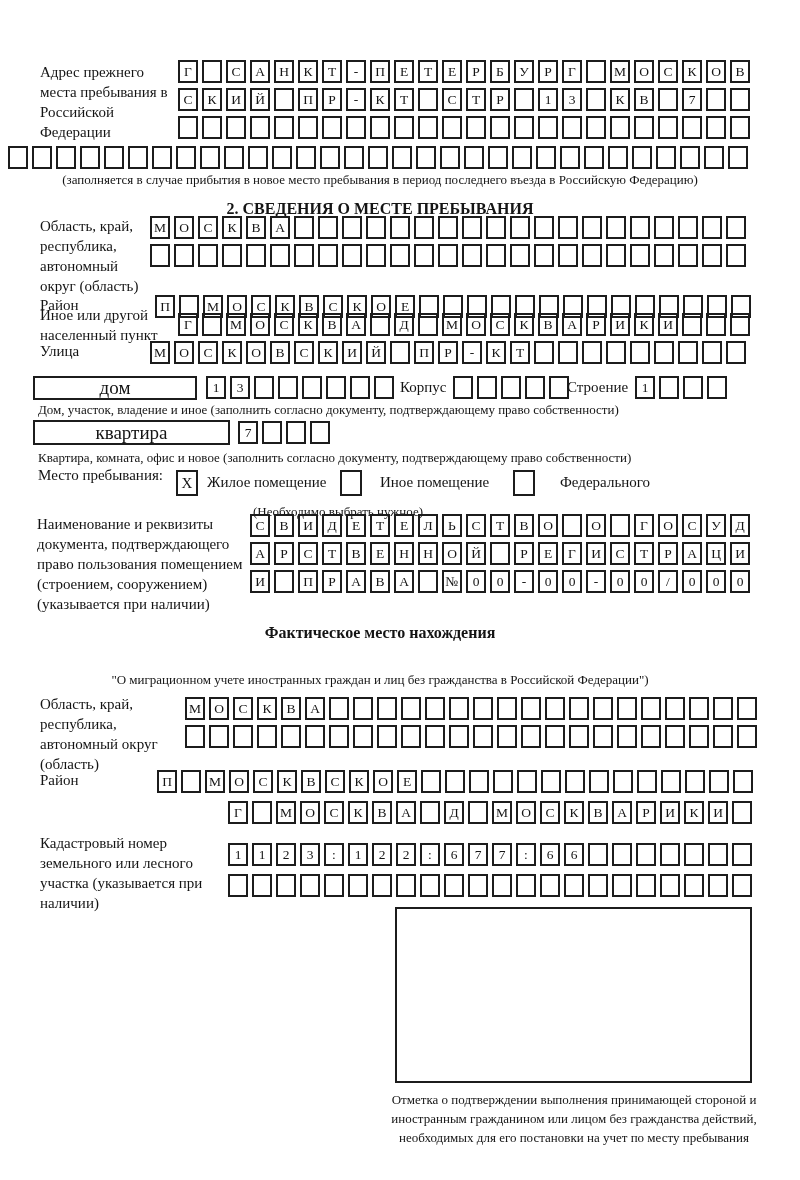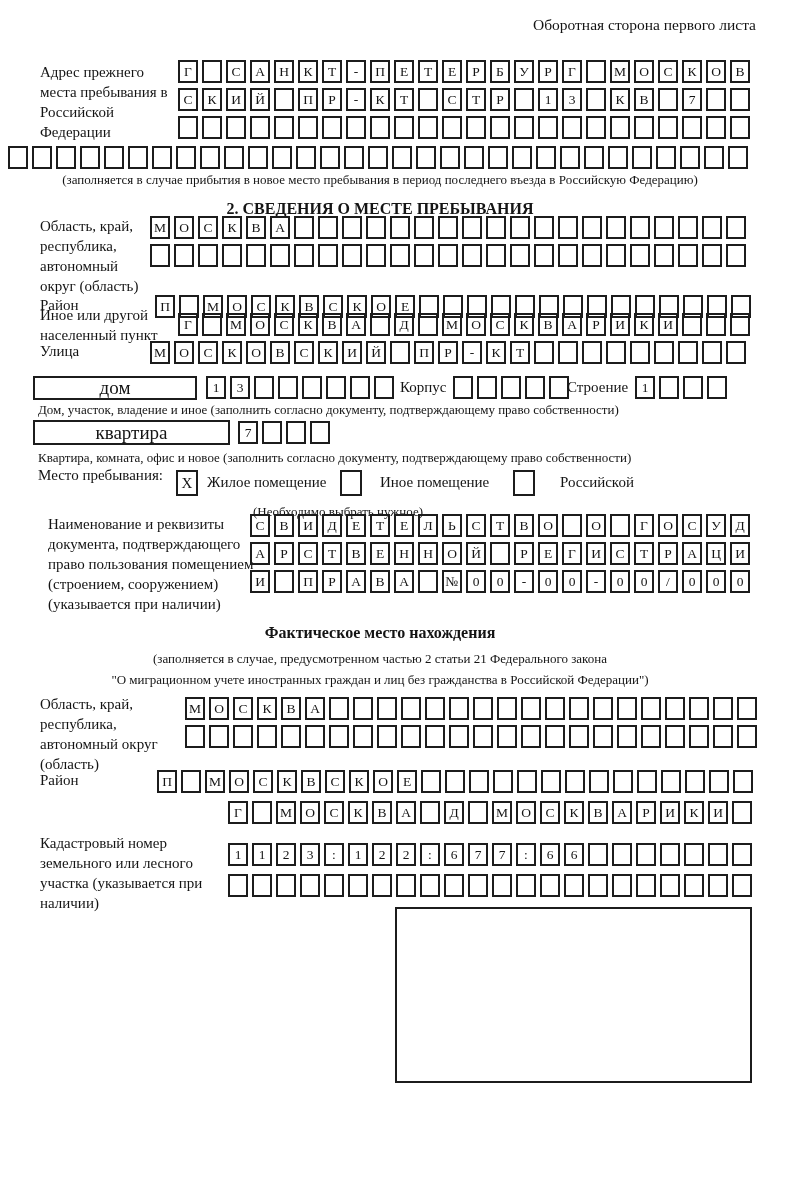--- a/index.html
+++ b/index.html
@@ -27,21 +27,20 @@
     position:absolute;box-sizing:border-box;width:22px;height:26px;border:2px solid #1c1c1c;
     display:flex;align-items:center;justify-content:center;font-size:15px;
   }
   .stamp{position:absolute;border:2px solid #1c1c1c;box-sizing:border-box;background:#fff;}
 </style>
 </head>
 <body>
 
 <div class="page">
 
-  <div class="hdr">Оборотная сторона первого листа</div>
 
   <div class="lbl" style="top:62px;left:40px;width:142px">Адрес прежнего места пребывания в Российской Федерации</div>
   <div class="boxrow" style="top:60px;left:178px">
       <span class="box">Г</span>
       <span class="box"></span>
       <span class="box">С</span>
       <span class="box">А</span>
       <span class="box">Н</span>
       <span class="box">К</span>
       <span class="box">Т</span>
@@ -330,24 +329,24 @@
       <span class="box"></span>
     </div>
   <div class="note note-lg" style="top:449px;left:38px;width:710px">Квартира, комната, офис и новое (заполнить согласно документу, подтверждающему право собственности)</div>
 
   <div class="inline-lbl" style="top:467px;left:38px">Место пребывания:</div>
   <div class="checkbox" style="top:470px;left:176px">X</div>
   <div class="inline-lbl" style="top:474px;left:207px">Жилое помещение</div>
   <div class="checkbox" style="top:470px;left:340px"></div>
   <div class="inline-lbl" style="top:474px;left:380px">Иное помещение</div>
   <div class="checkbox" style="top:470px;left:513px"></div>
-  <div class="inline-lbl" style="top:474px;left:560px">Российской</div>
+  <div class="inline-lbl" style="top:474px;left:560px">Федерального</div>
   <div class="note center" style="top:503px;left:188px;width:300px">(Необходимо выбрать нужное)</div>
 
-  <div class="lbl" style="top:514px;left:48px;width:212px">Наименование и реквизиты документа, подтверждающего право пользования помещением (строением, сооружением) (указывается при наличии)</div>
+  <div class="lbl" style="top:514px;left:37px;width:212px">Наименование и реквизиты документа, подтверждающего право пользования помещением (строением, сооружением) (указывается при наличии)</div>
   <div class="boxrow" style="top:514px;left:250px">
       <span class="box">С</span>
       <span class="box">В</span>
       <span class="box">И</span>
       <span class="box">Д</span>
       <span class="box">Е</span>
       <span class="box">Т</span>
       <span class="box">Е</span>
       <span class="box">Л</span>
       <span class="box">Ь</span>
@@ -405,21 +404,20 @@
       <span class="box">-</span>
       <span class="box">0</span>
       <span class="box">0</span>
       <span class="box">/</span>
       <span class="box">0</span>
       <span class="box">0</span>
       <span class="box">0</span>
     </div>
 
   <div class="title" style="top:624px">Фактическое место нахождения</div>
-  <div class="note center" style="top:650px;left:0;width:760px">(заполняется в случае, предусмотренном частью 2 статьи 21 Федерального закона</div>
   <div class="note center" style="top:671px;left:0;width:760px">"О миграционном учете иностранных граждан и лиц без гражданства в Российской Федерации")</div>
 
   <div class="lbl" style="top:694px;left:40px;width:146px">Область, край, республика, автономный округ (область)</div>
   <div class="boxrow" style="top:697px;left:185px">
       <span class="box">М</span>
       <span class="box">О</span>
       <span class="box">С</span>
       <span class="box">К</span>
       <span class="box">В</span>
       <span class="box">А</span>
@@ -567,14 +565,15 @@
       <span class="box"></span>
       <span class="box"></span>
       <span class="box"></span>
       <span class="box"></span>
       <span class="box"></span>
       <span class="box"></span>
       <span class="box"></span>
     </div>
 
   <div class="stamp" style="top:907px;left:395px;width:357px;height:176px"></div>
+  <div class="note note-lg center" style="top:1090px;left:378px;width:392px;line-height:19px">Отметка о подтверждении выполнения принимающей стороной и иностранным гражданином или лицом без гражданства действий, необходимых для его постановки на учет по месту пребывания</div>
 
 </div>
 
 </body></html>

